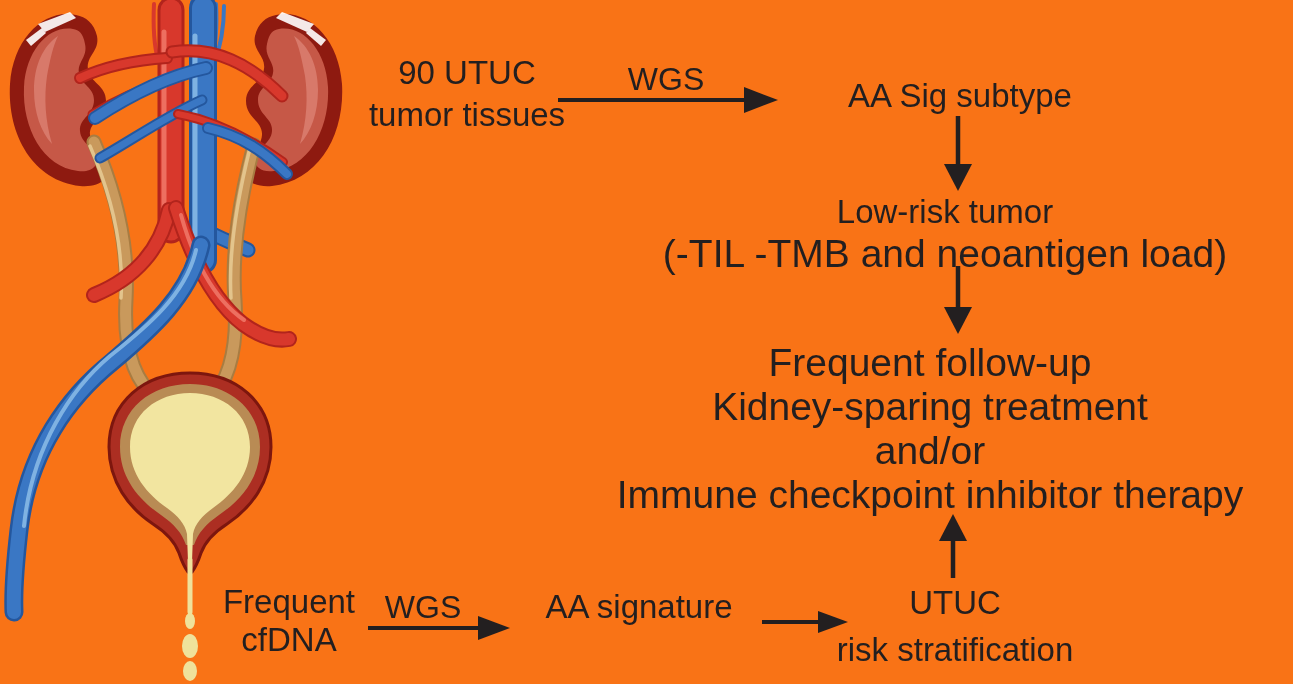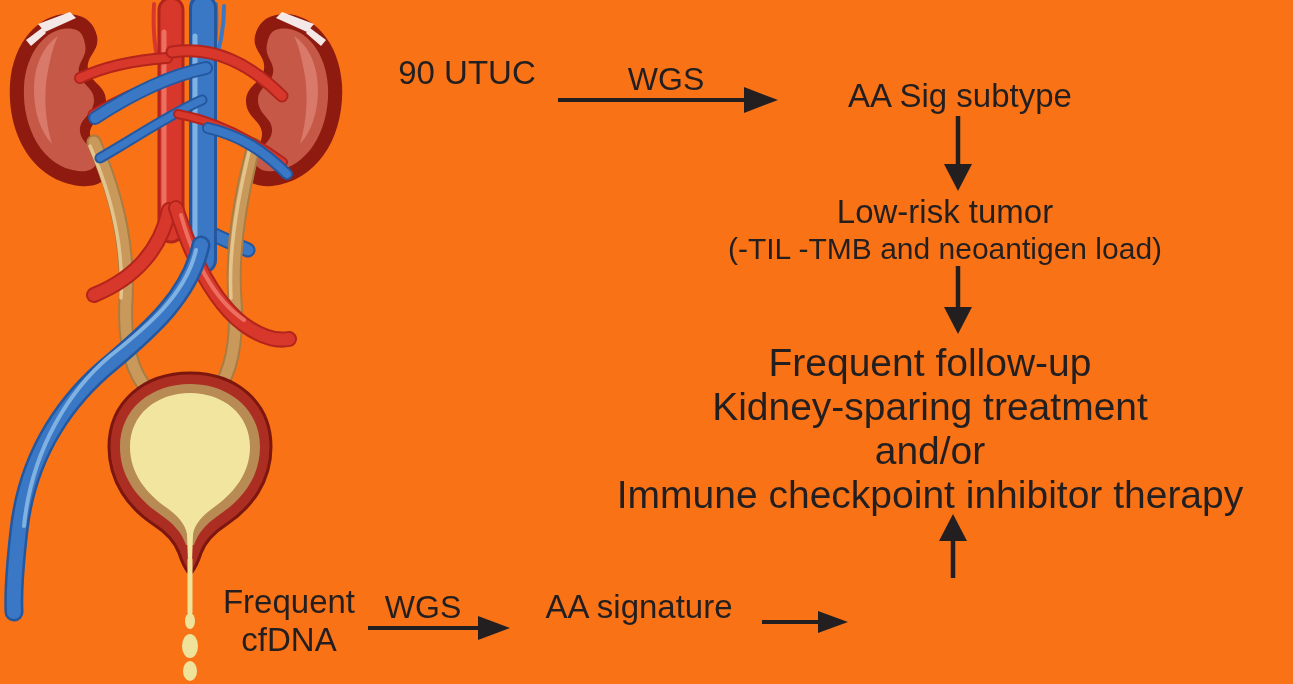--- a/index.html
+++ b/index.html
@@ -167,37 +167,42 @@
       <polygon points="478,616 478,640 510,628" stroke="none"></polygon>
     </g>
     <g stroke="var(--ink)" fill="var(--ink)">
       <line x1="762" y1="622" x2="820" y2="622" stroke-width="4"></line>
       <polygon points="818,611 818,633 848,622" stroke="none"></polygon>
     </g>
   </svg>
 
   <div class="label" style="left:467px; top:52px; font-size:33px; line-height:42px;">
     <div>90 UTUC</div>
+    <div>tumor tissues</div>
   </div>
 
   <div class="label" style="left:666px; top:60px; font-size:32px;">WGS</div>
 
   <div class="label" style="left:960px; top:76px; font-size:33px;">AA Sig subtype</div>
 
   <div class="label" style="left:945px; top:192px; font-size:33px;">Low-risk tumor</div>
 
-  <div class="label" style="left:945px; top:231px; font-size:30px;">(-TIL -TMB and neoantigen load)</div>
+  <div class="label" style="left:945px; top:231px; font-size:39px;">(-TIL -TMB and neoantigen load)</div>
 
   <div class="label" style="left:930px; top:341px; font-size:39px; line-height:44px;">
     <div>Frequent follow-up</div>
     <div>Kidney-sparing treatment</div>
     <div>and/or</div>
     <div>Immune checkpoint inhibitor therapy</div>
   </div>
 
+  <div class="label" style="left:955px; top:579px; font-size:33px; line-height:47px;">
+    <div>UTUC</div>
+    <div>risk stratification</div>
+  </div>
 
   <div class="label" style="left:289px; top:583px; font-size:33px; line-height:38px;">
     <div>Frequent</div>
     <div>cfDNA</div>
   </div>
 
   <div class="label" style="left:423px; top:588px; font-size:32px;">WGS</div>
 
   <div class="label" style="left:639px; top:586px; font-size:33px; line-height:41px;text-align:right;">
     <div>AA signature</div>

